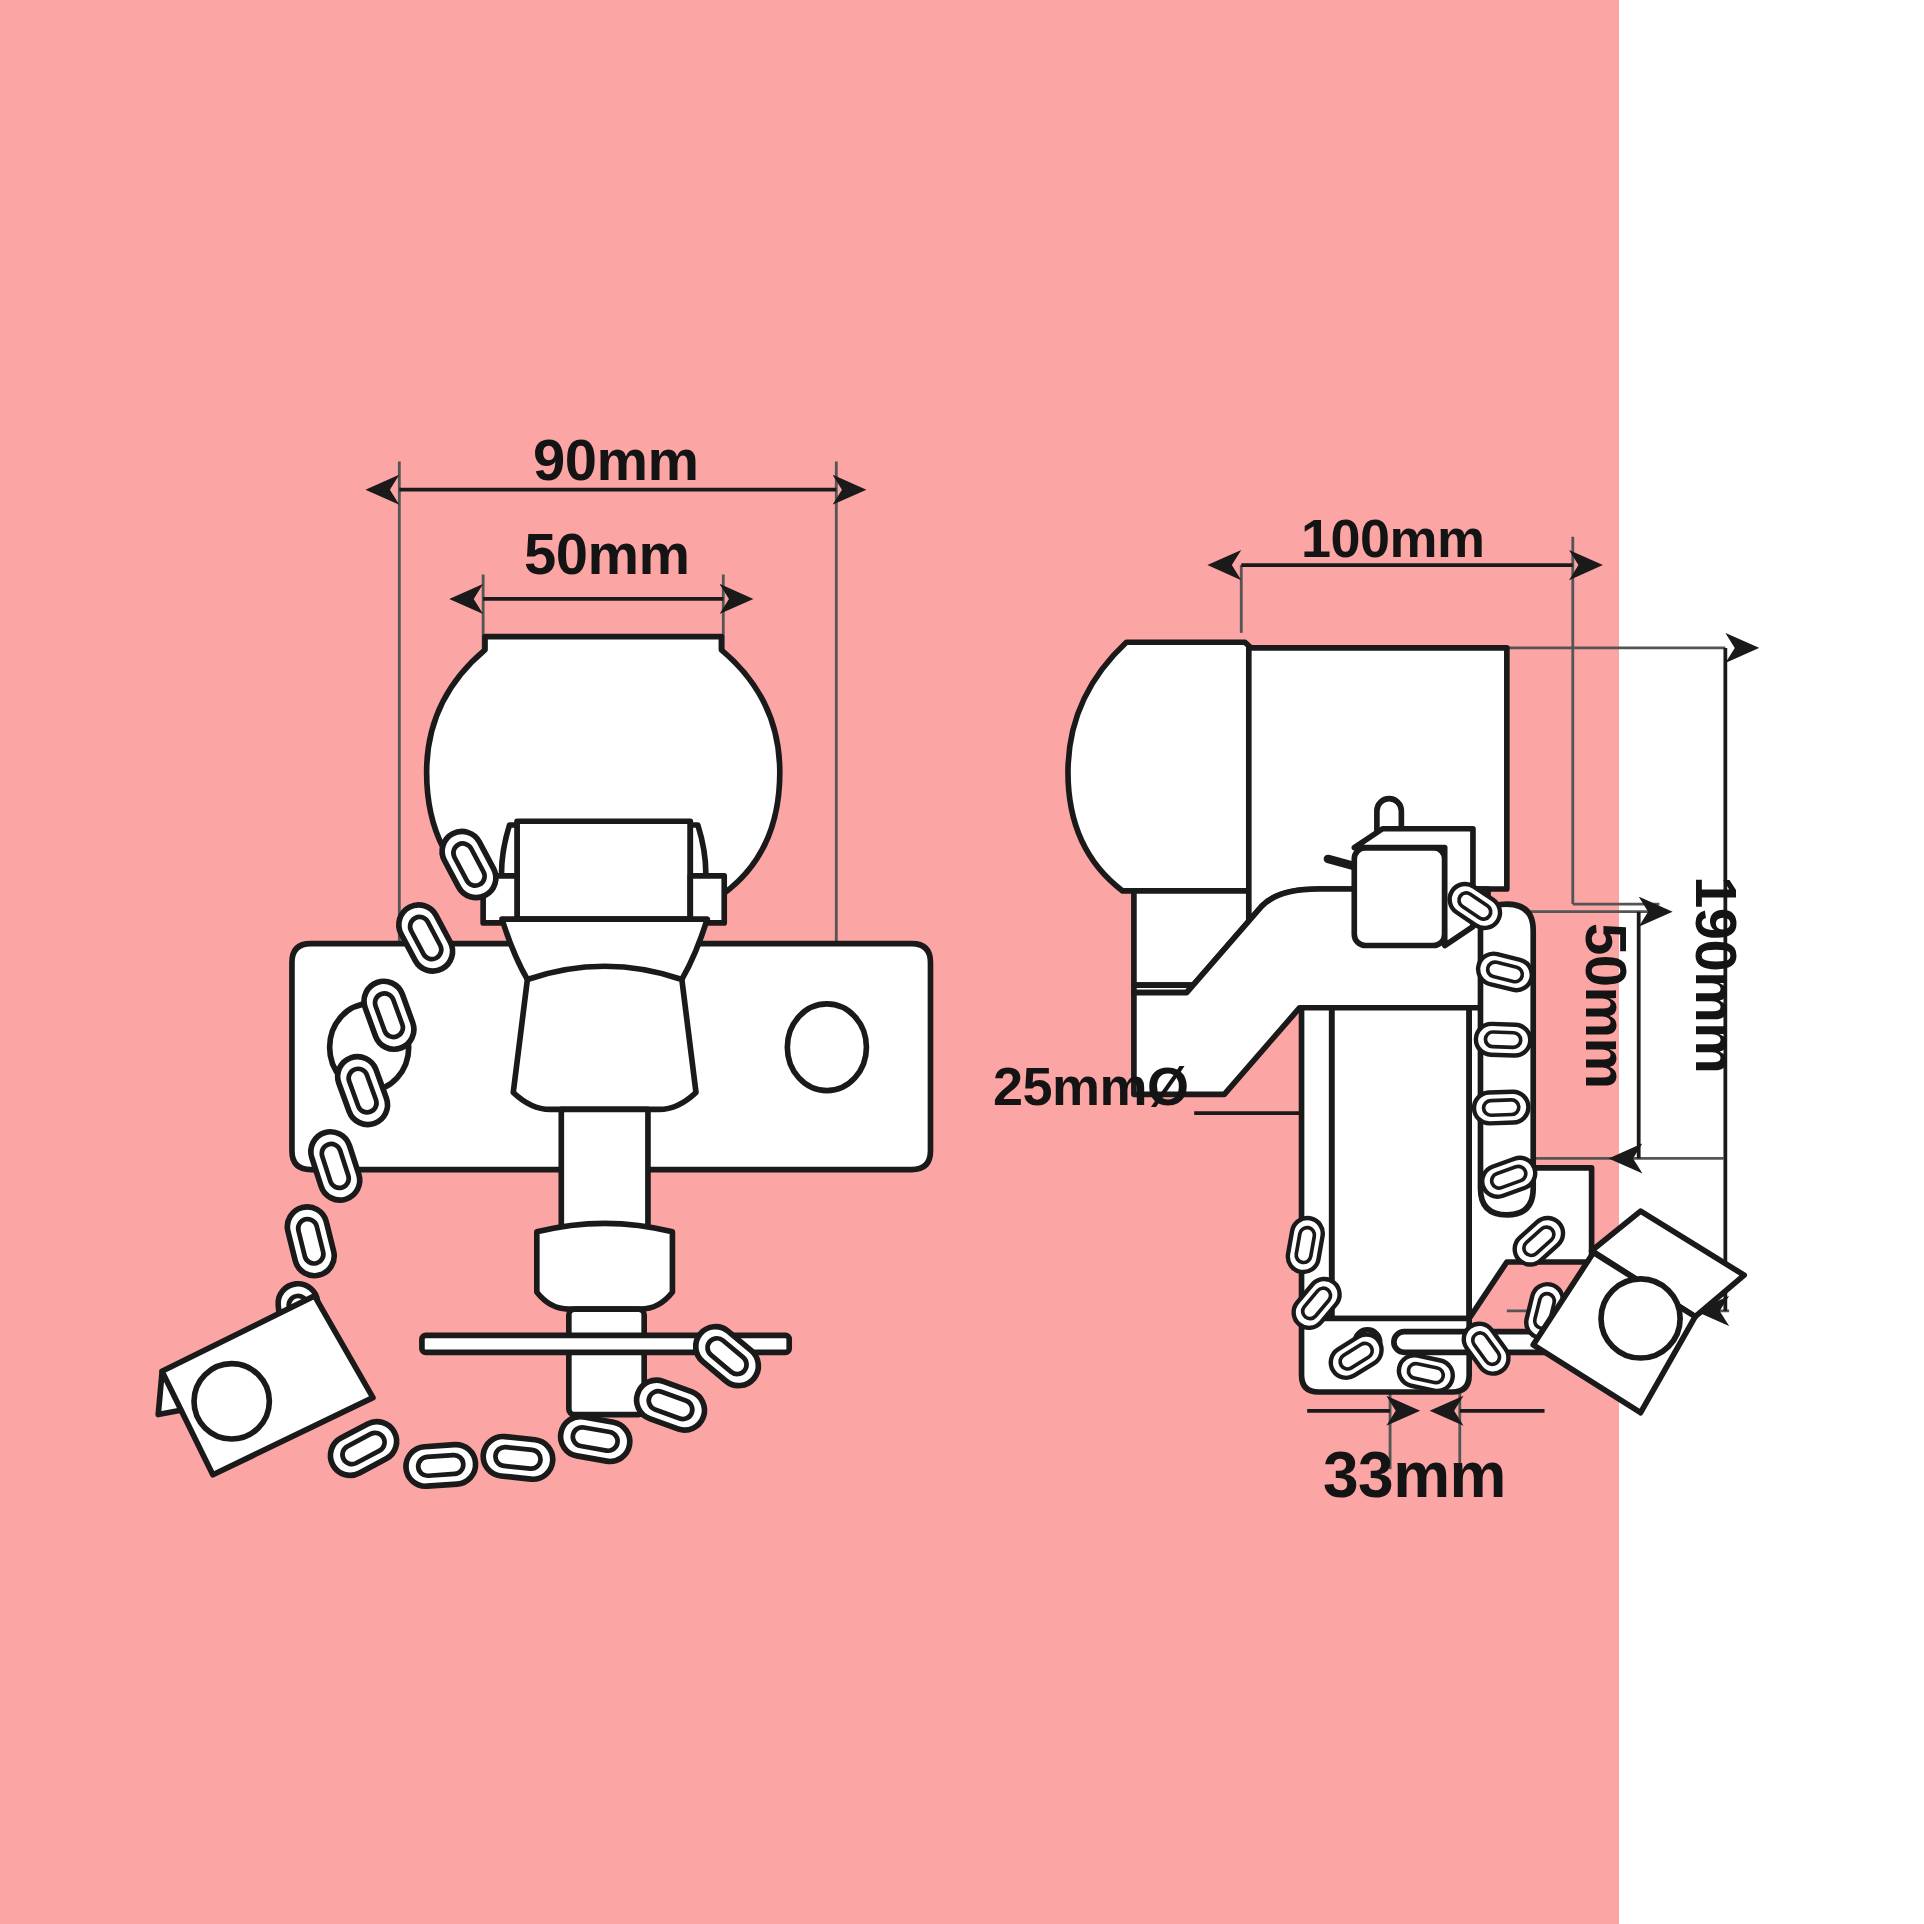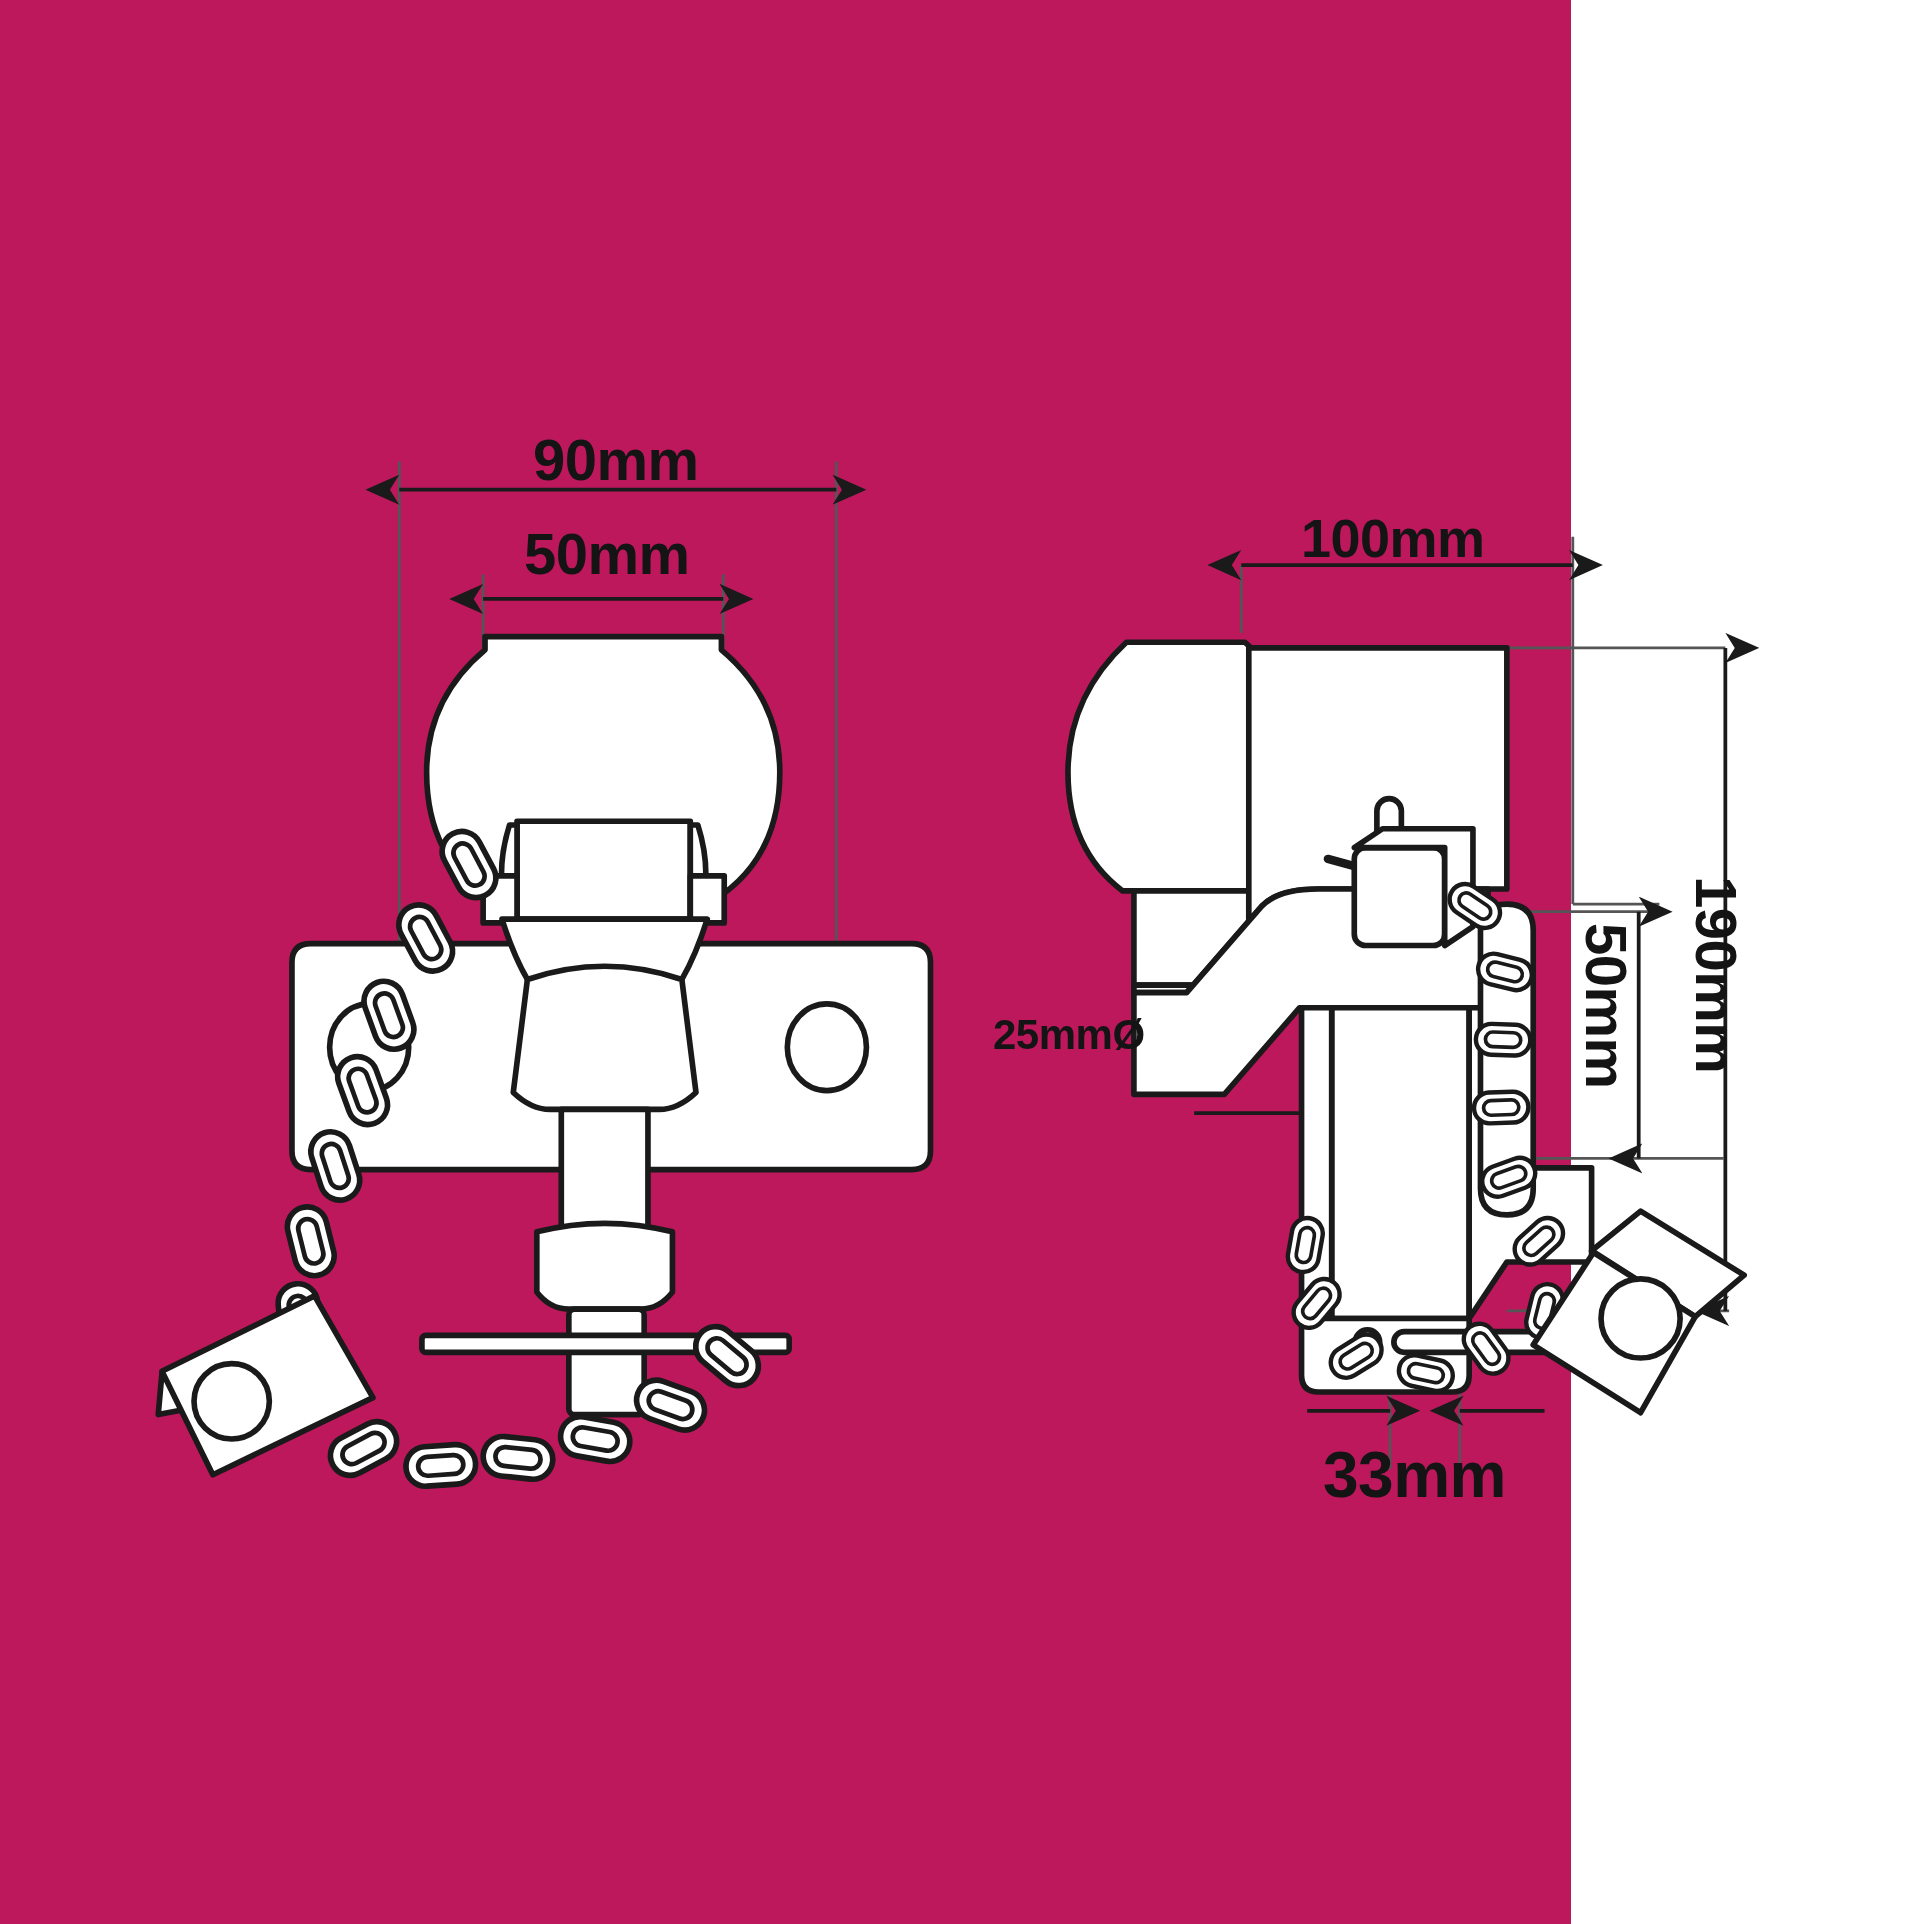--- a/index.html
+++ b/index.html
@@ -3,40 +3,40 @@
 <meta charset="utf-8">
 <style>
   html,body{margin:0;padding:0;background:#ffffff;}
   body{
     width:1925px;height:1925px;
     font-family:"Liberation Sans", sans-serif;
     color:#1a1a1a;
     overflow:hidden;
     position:relative;
   }
-  #stage{position:absolute;left:0;top:0;width:1571px;height:1925px;background:#be185d;}
+  #stage{position:absolute;left:0;top:0;width:1571px;height:1925px;background:#fca5a5;padding-left:48px;}
   svg.drawing{position:absolute;left:0;top:0;width:1925px;height:1925px;display:block;}
   .lbl{
     position:absolute;
     font-family:"Liberation Sans", sans-serif;
     font-weight:700;
     color:#141414;
     white-space:nowrap;
     letter-spacing:-0.5px;
   }
   .lbl.vert{
     transform-origin:0 0;
     transform:rotate(90deg);
   }
   .d90  {left:533px; top:426px;  font-size:58px;}
   .d50  {left:524px; top:520px;  font-size:58px;}
   .d100 {left:1301px;top:507px;  font-size:54px;}
   .d190 {left:1750px;top:876px;  font-size:58px;}
   .d50b {left:1640px;top:923px;  font-size:58px;}
-  .d25  {left:993px;top:1011px; font-size:42px;}
+  .d25  {left:993px;top:1055px; font-size:54px;}
   .d33  {left:1323px;top:1438px; font-size:64px;}
 </style>
 </head>
 <body>
 
 <div id="stage">
 
   <svg class="drawing" viewBox="0 0 2044 2044">
     <defs>
       <marker id="ahL" markerWidth="10" markerHeight="10" refX="9" refY="4" orient="auto" markerUnits="strokeWidth">

